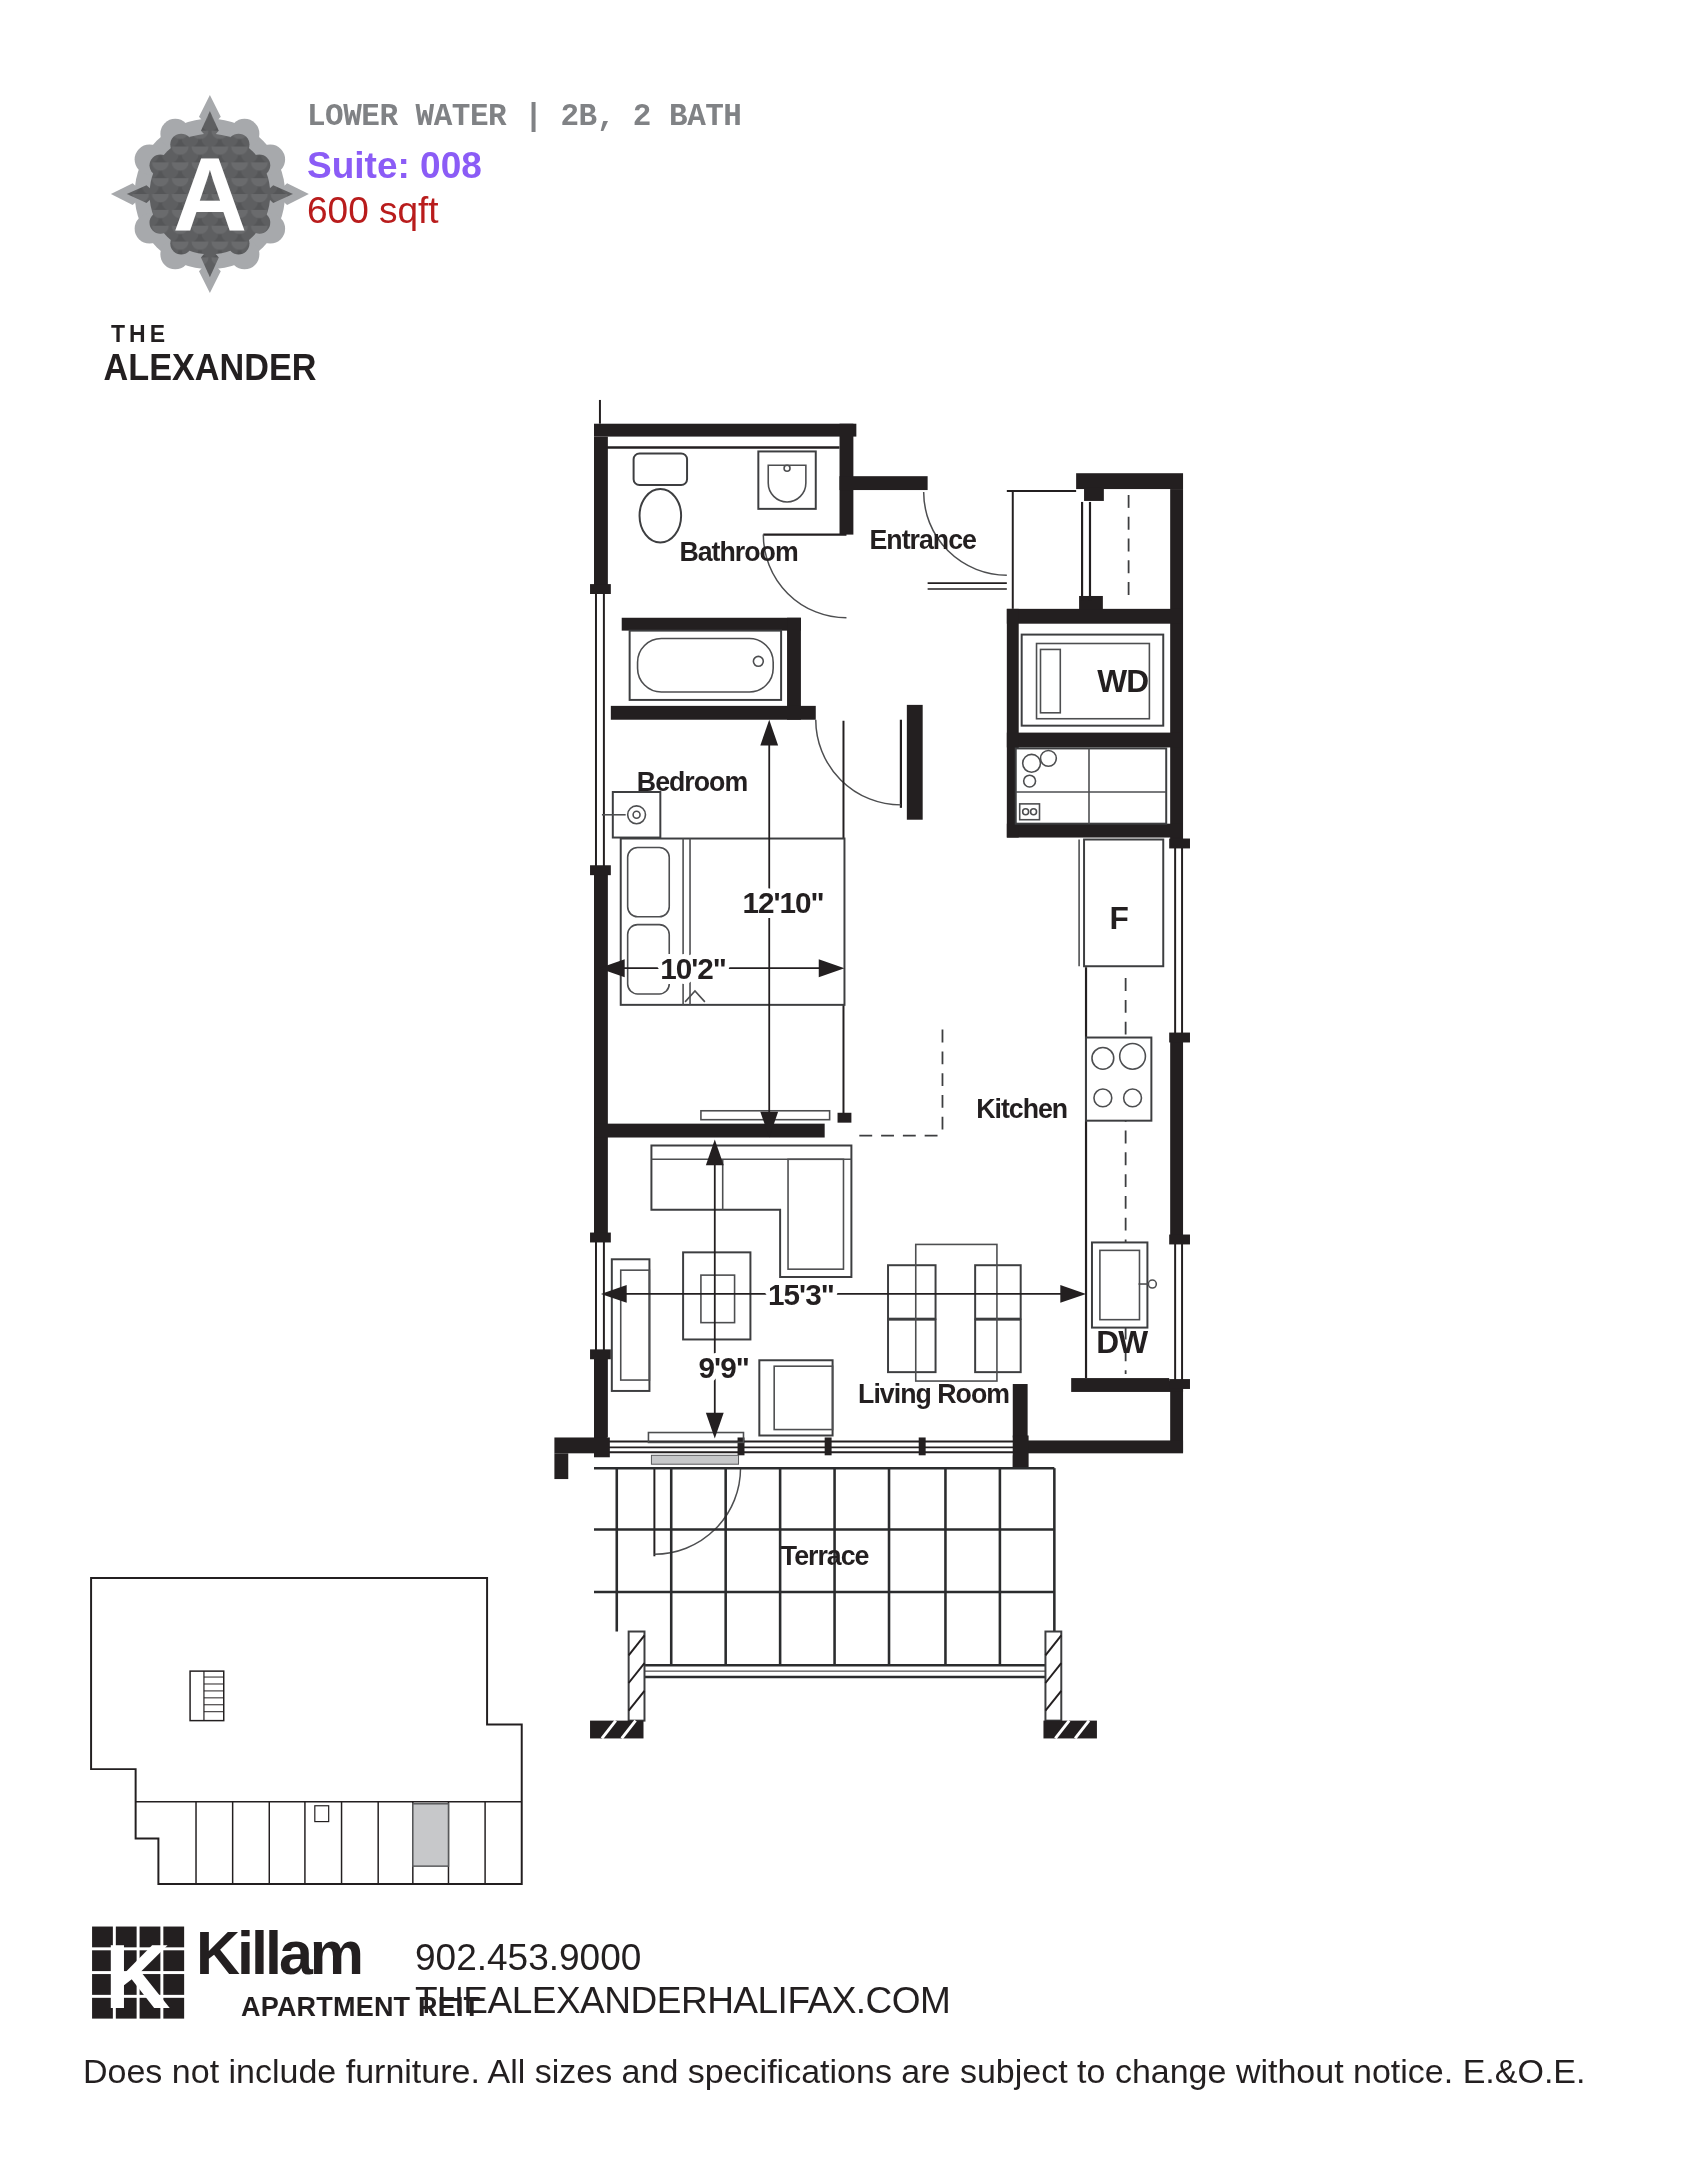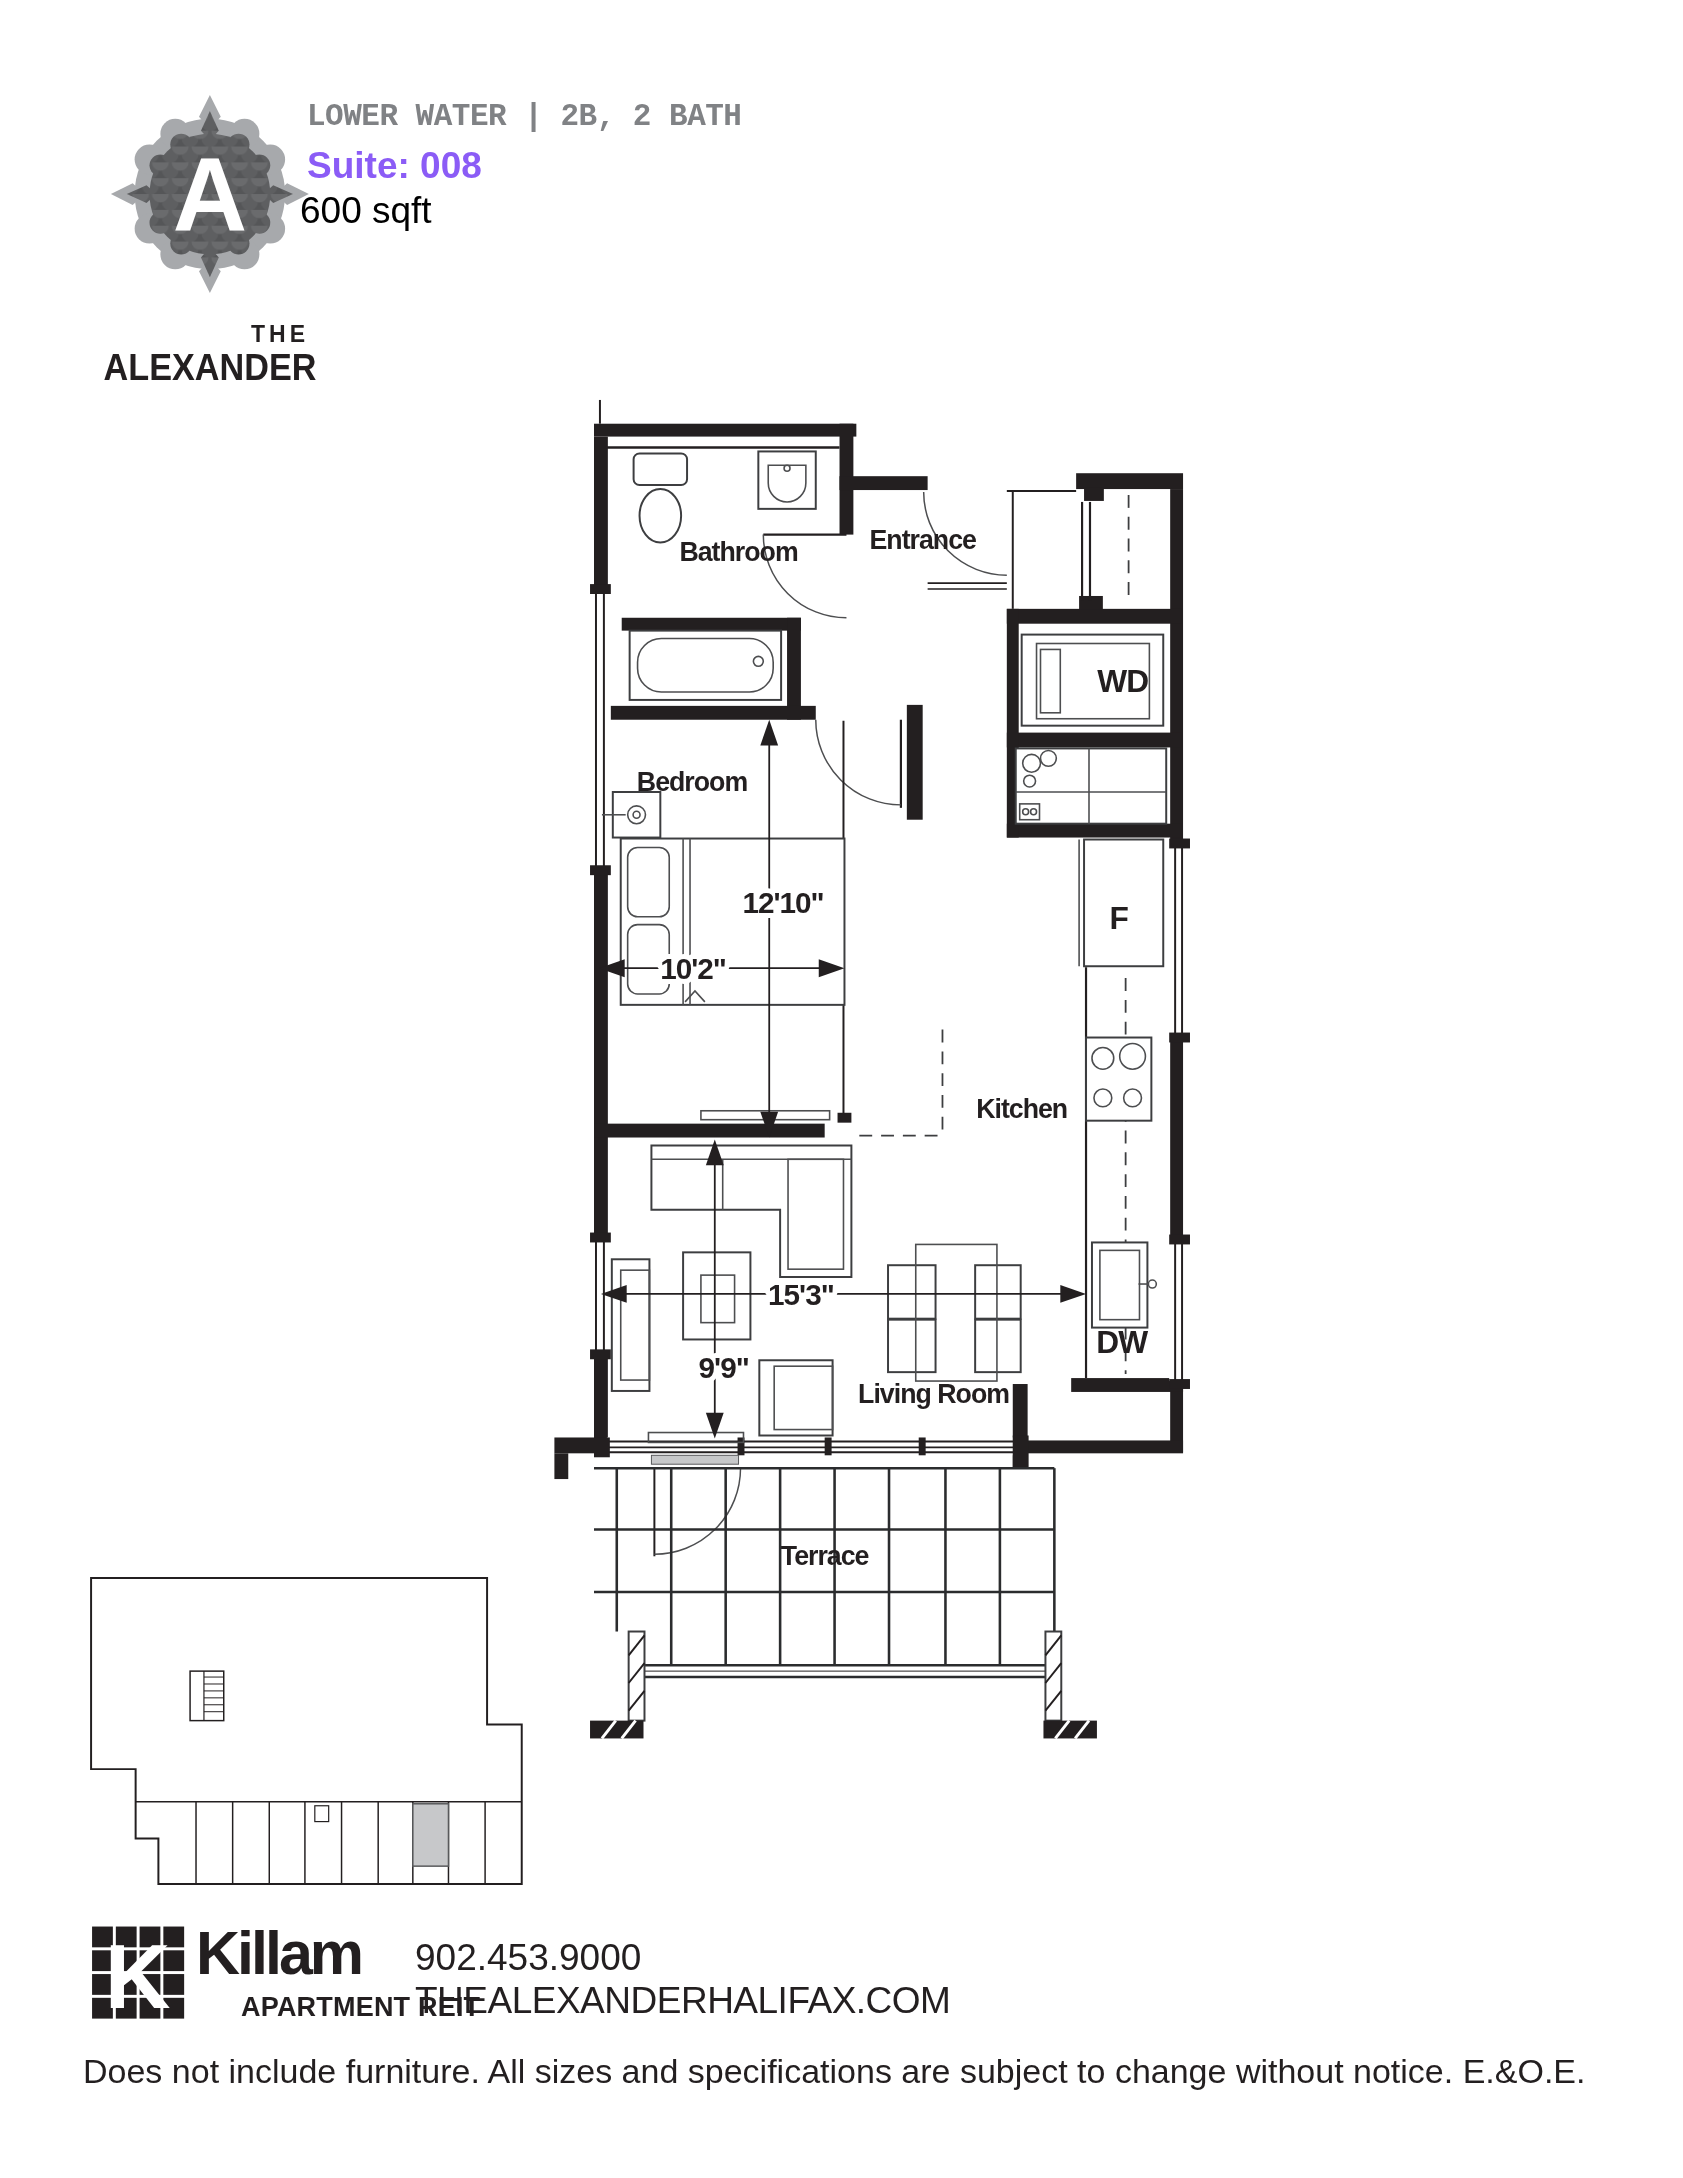--- a/index.html
+++ b/index.html
@@ -1,22 +1,22 @@
 <!DOCTYPE html>
 <html><head>
 <meta charset="utf-8">
 <style>
   html,body{margin:0;padding:0;}
   body{width:1683px;height:2178px;position:relative;background:#ffffff;
        font-family:"Liberation Sans",sans-serif;color:#231f20;overflow:hidden;}
   .abs{position:absolute;white-space:nowrap;}
   #plan-title{left:307px;top:99px;font-size:31px;font-weight:700;letter-spacing:-0.5px;color:#808285;font-family:Liberation Mono, monospace;}
   #suite{left:307px;top:145px;font-size:37px;font-weight:700;color:#8b5cf6;}
-  #area{left:300px;top:190px;font-size:37px;font-weight:400;color:#000000;}
-  #logo-the{left:111px;top:321px;width:198px;text-align:right;font-size:23px;font-weight:700;letter-spacing:4px;color:#231f20;}
+  #area{left:307px;top:190px;font-size:37px;font-weight:400;color:#b91c1c;}
+  #logo-the{left:111px;top:321px;width:198px;text-align:left;font-size:23px;font-weight:700;letter-spacing:4px;color:#231f20;}
   #logo-name{left:91px;top:347px;width:238px;text-align:center;font-size:36px;font-weight:800;letter-spacing:0;color:#231f20;transform:scaleX(.95);transform-origin:center;}
   #brand-name{left:196px;top:1923px;font-size:61px;font-weight:700;letter-spacing:-3px;line-height:1;color:#231f20;}
   #brand-sub{left:200px;top:1992px;font-size:27px;font-weight:700;letter-spacing:0.2px;color:#231f20;margin-left:41px;}
   #phone{left:415px;top:1937px;font-size:37px;font-weight:400;color:#231f20;}
   #website{left:415px;top:1980px;font-size:37px;font-weight:400;letter-spacing:-0.5px;color:#231f20;}
   #disclaimer{left:83px;top:2052px;font-size:34px;font-weight:400;color:#231f20;}
   svg{position:absolute;left:0;top:0;}
   .wall{fill:#231f20;stroke:none;}
   .ln{stroke:#231f20;fill:none;}
   .furn{stroke:#3d3e40;stroke-width:2;fill:#fff;}

